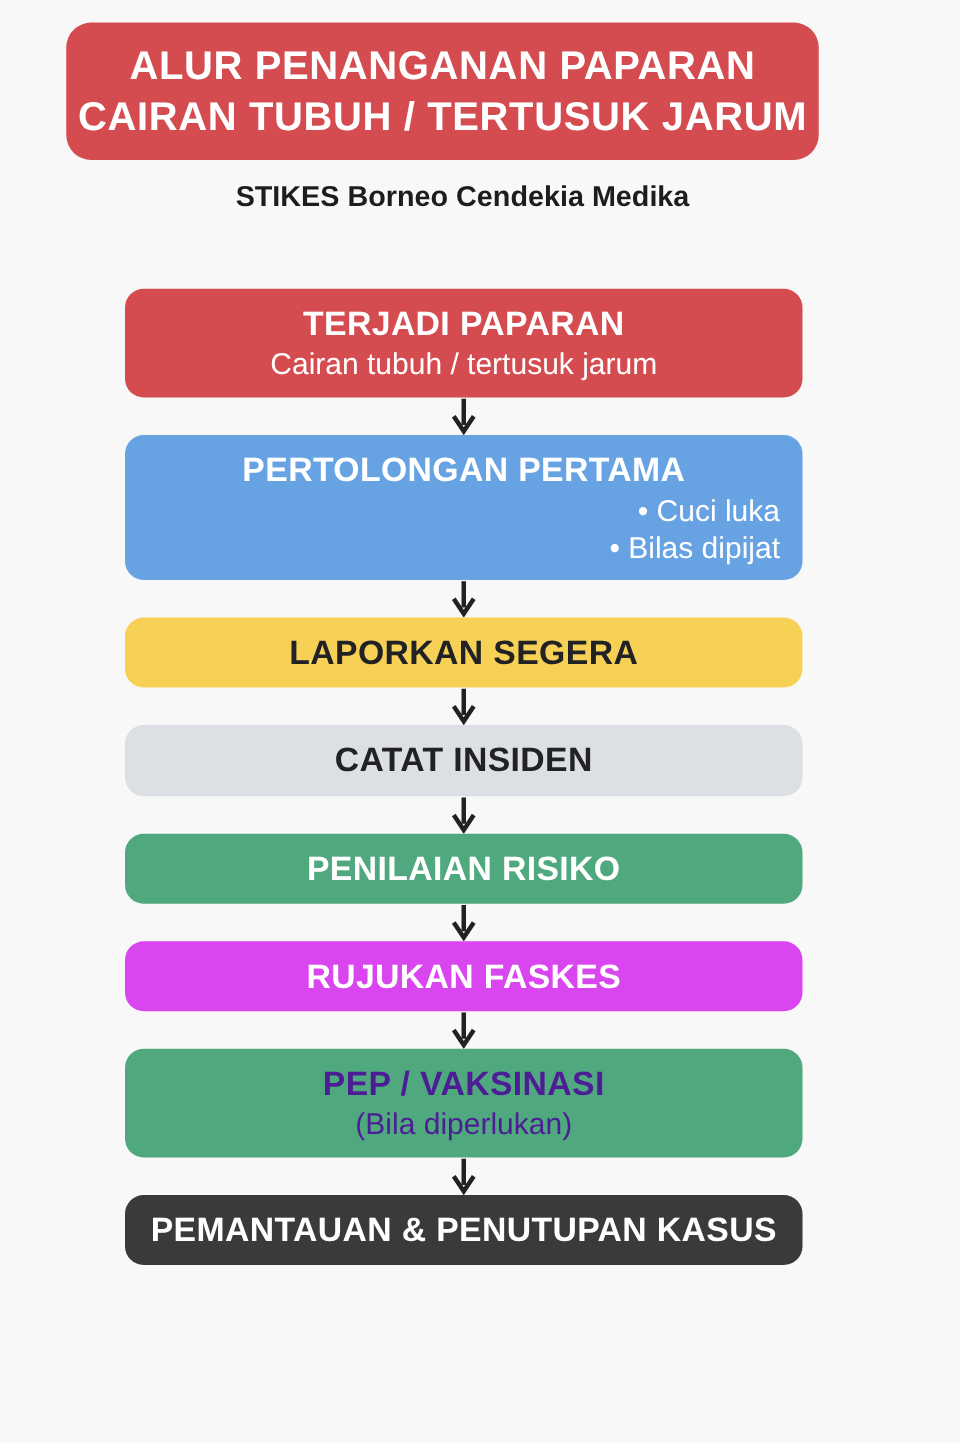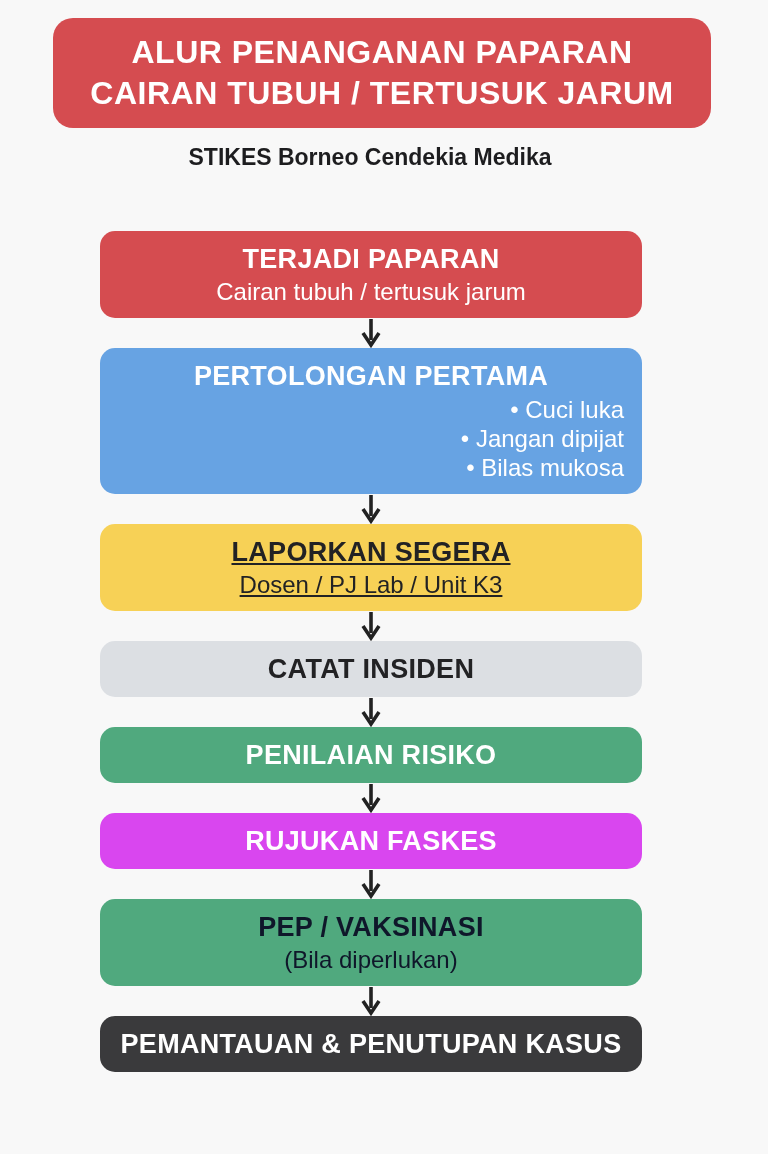--- a/index.html
+++ b/index.html
@@ -13,21 +13,21 @@
   .canvas {
     position: relative;
     width: 768px;
     height: 1154px;
   }
 
   
   .header-box {
     width: 594px;
     margin: 18px 0 0 53px;
-    padding: 14px 32px;
+    padding: 14px 4px;
     border-radius: 20px;
     background: #d54c50;
     text-align: center;
   }
   .header-box .title-line {
     color: #ffffff;
     font-weight: 700;
     font-size: 32px;
     line-height: 1.28;
     letter-spacing: 0.5px;
@@ -107,33 +107,31 @@
       <div class="arrow-wrap">
         <svg width="28" height="30" viewBox="0 0 28 30" fill="none">
           <line x1="14" y1="1" x2="14" y2="22" stroke="#222222" stroke-width="3.6"></line>
           <polyline points="6,15 14,27 22,15" fill="none" stroke="#222222" stroke-width="3.6" stroke-linejoin="miter"></polyline>
         </svg>
       </div>
       <div class="step" style="background: rgb(103, 163, 227); color: rgb(255, 255, 255);">
         <div class="step-title">PERTOLONGAN PERTAMA</div>
         <ul class="step-bullets">
           <li>Cuci luka</li>
-          <li>Jangan dipijat</li>
-          <li>Bilas mukosa</li>
+          <li>Bilas dipijat</li>
         </ul>
       </div>
       <div class="arrow-wrap">
         <svg width="28" height="30" viewBox="0 0 28 30" fill="none">
           <line x1="14" y1="1" x2="14" y2="22" stroke="#222222" stroke-width="3.6"></line>
           <polyline points="6,15 14,27 22,15" fill="none" stroke="#222222" stroke-width="3.6" stroke-linejoin="miter"></polyline>
         </svg>
       </div>
-      <div class="step" style="background: rgb(247, 209, 86); color: rgb(34, 34, 36); text-decoration: underline;">
+      <div class="step" style="background: rgb(247, 209, 86); color: rgb(34, 34, 36);">
         <div class="step-title">LAPORKAN SEGERA</div>
-        <div class="step-subtitle">Dosen / PJ Lab / Unit K3</div>
       </div>
       <div class="arrow-wrap">
         <svg width="28" height="30" viewBox="0 0 28 30" fill="none">
           <line x1="14" y1="1" x2="14" y2="22" stroke="#222222" stroke-width="3.6"></line>
           <polyline points="6,15 14,27 22,15" fill="none" stroke="#222222" stroke-width="3.6" stroke-linejoin="miter"></polyline>
         </svg>
       </div>
       <div class="step" style="background: rgb(220, 223, 227); color: rgb(34, 34, 36);">
         <div class="step-title">CATAT INSIDEN</div>
       </div>
@@ -154,21 +152,21 @@
       </div>
       <div class="step" style="background: #d946ef; color: rgb(255, 255, 255);">
         <div class="step-title">RUJUKAN FASKES</div>
       </div>
       <div class="arrow-wrap">
         <svg width="28" height="30" viewBox="0 0 28 30" fill="none">
           <line x1="14" y1="1" x2="14" y2="22" stroke="#222222" stroke-width="3.6"></line>
           <polyline points="6,15 14,27 22,15" fill="none" stroke="#222222" stroke-width="3.6" stroke-linejoin="miter"></polyline>
         </svg>
       </div>
-      <div class="step" style="background: rgb(80, 169, 126); color: #0f172a;">
+      <div class="step" style="background: rgb(80, 169, 126); color: #4c1d95;">
         <div class="step-title">PEP / VAKSINASI</div>
         <div class="step-subtitle">(Bila diperlukan)</div>
       </div>
       <div class="arrow-wrap">
         <svg width="28" height="30" viewBox="0 0 28 30" fill="none">
           <line x1="14" y1="1" x2="14" y2="22" stroke="#222222" stroke-width="3.6"></line>
           <polyline points="6,15 14,27 22,15" fill="none" stroke="#222222" stroke-width="3.6" stroke-linejoin="miter"></polyline>
         </svg>
       </div>
       <div class="step" style="background: rgb(58, 58, 60); color: #ffffff;">

